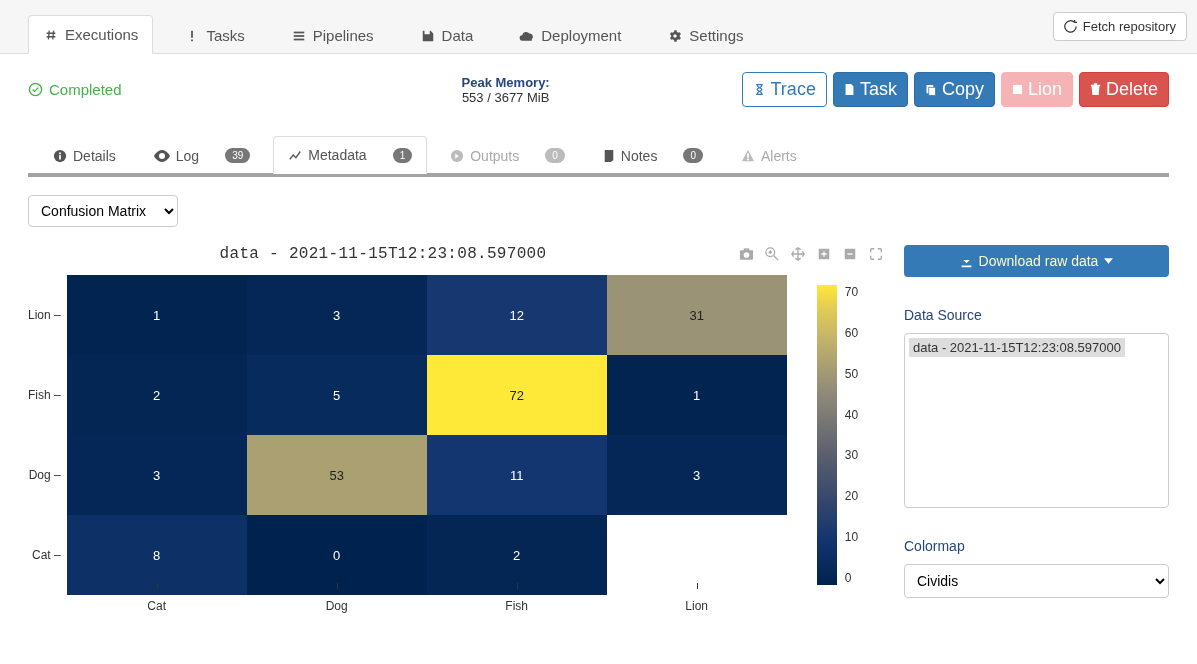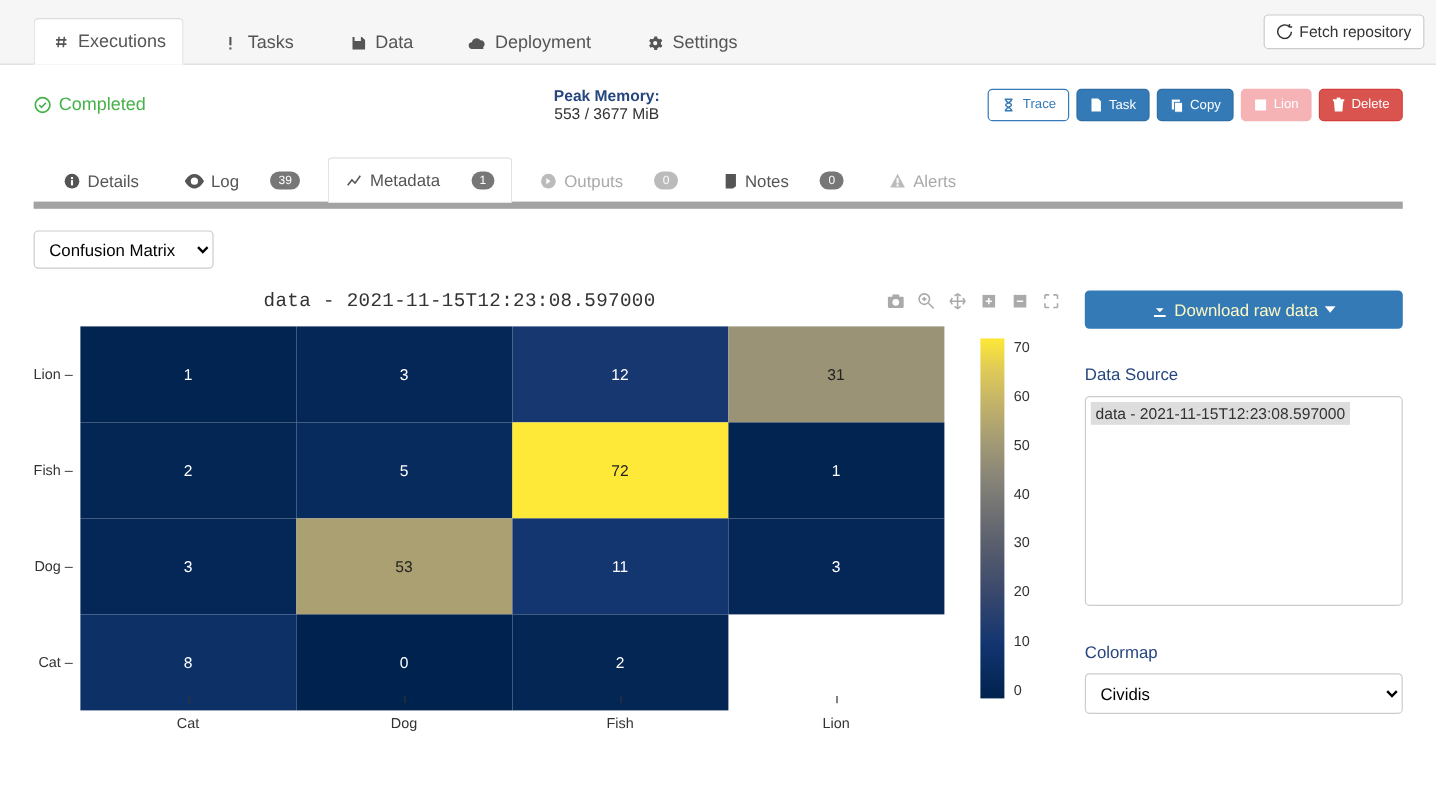--- a/index.html
+++ b/index.html
@@ -10,26 +10,26 @@
 .nav-tab.active { background: #fff; border: 1px solid #ddd; border-bottom: 1px solid #fff; border-radius: 4px 4px 0 0; color: #555; }
 .nav-tab .ico { width: 16px; height: 16px; display: inline-flex; align-items: center; justify-content: center; }
 .fetch-btn { margin-left: auto; padding: 6px 10px; border: 1px solid #ccc; border-radius: 4px; background: #fff; cursor: pointer; display: flex; align-items: center; gap: 6px; font-size: 13px; color: #333; }
 .content { padding: 18px 28px 30px 28px; }
 .status-row { display: flex; align-items: center; }
 .status { color: #46b24a; display: flex; align-items: center; gap: 6px; font-size: 15px; }
 .peak { text-align: center; margin-left: 340px; }
 .peak-title { color: #26467f; font-weight: 700; font-size: 13px; }
 .peak-val { color: #333; font-size: 13px; }
 .action-btns { margin-left: auto; display: flex; gap: 6px; }
-.btn { padding: 6px 10px; border-radius: 4px; border: 1px solid transparent; cursor: pointer; font-size: 11px; display: inline-flex; align-items: center; gap: 5px; color: #fff; }
+.btn { padding: 6px 10px; border-radius: 4px; border: 1px solid transparent; cursor: pointer; font-size: 18px; display: inline-flex; align-items: center; gap: 5px; color: #fff; }
 .btn-outline-primary { background: #fff; color: #337ab7; border-color: #337ab7; }
-.btn-primary { background: #337ab7; border-color: #2e6da4; align-items: flex-end; }
+.btn-primary { background: #337ab7; border-color: #2e6da4; }
 .btn-danger { background: #d9534f; border-color: #d43f3a; }
 .btn-stop { background: #f5b3b6; border-color: #f5b3b6; color: #fff; }
-.subtabs { display: flex; gap: 8px; margin-top: 28px; border-bottom: 6px solid #a3a3a3; padding-left: 10px; }
+.subtabs { display: flex; gap: 8px; margin-top: 28px; border-bottom: 4px solid #a3a3a3; padding-left: 10px; }
 .subtab { display: flex; align-items: center; gap: 6px; padding: 10px 14px; color: #555; cursor: pointer; font-size: 14px; border: 1px solid transparent; border-bottom: none; position: relative; bottom: -1px; }
 .subtab.active { background: #fff; border: 1px solid #ddd; border-bottom: 1px solid #fff; border-radius: 4px 4px 0 0; }
 .subtab.muted { color: #aaa; }
 .badge { background: #777; color: #fff; border-radius: 8px; font-size: 10px; padding: 2px 7px; min-width: 18px; text-align: center; margin-left: 20px; }
 .badge.light { background: #bbb; }
 .dropdown { margin-top: 18px; padding: 6px 8px; border: 1px solid #ccc; border-radius: 4px; background: #fff; font-size: 14px; min-width: 150px; }
 .main-row { display: flex; gap: 20px; margin-top: 10px; }
 .chart-col { flex: 1; }
 .chart-header { display: flex; align-items: center; margin-top: 8px; }
 .chart-title { flex: 1; text-align: center; font-size: 16px; color: #333; font-family: "Courier New", monospace; letter-spacing: 0.3px; }
@@ -69,20 +69,30 @@
       <span>Executions</span>
     </div>
     <div class="nav-tab">
       <span class="ico">
           <svg width="14" height="14" viewBox="0 0 16 16" fill="#555">
             <rect x="7" y="2" width="2" height="8"></rect>
             <rect x="7" y="12" width="2" height="2"></rect>
           </svg>
         </span>
       <span>Tasks</span>
+    </div>
+    <div class="nav-tab">
+      <span class="ico">
+          <svg width="14" height="14" viewBox="0 0 16 16" fill="#555">
+            <rect x="2" y="3" width="12" height="2"></rect>
+            <rect x="2" y="7" width="12" height="2"></rect>
+            <rect x="2" y="11" width="12" height="2"></rect>
+          </svg>
+        </span>
+      <span>Pipelines</span>
     </div>
     <div class="nav-tab">
       <span class="ico">
           <svg width="14" height="14" viewBox="0 0 16 16" fill="#555">
             <path d="M2 2h9l3 3v9H2z M4 2v4h6V2"></path>
           </svg>
         </span>
       <span>Data</span>
     </div>
     <div class="nav-tab">

